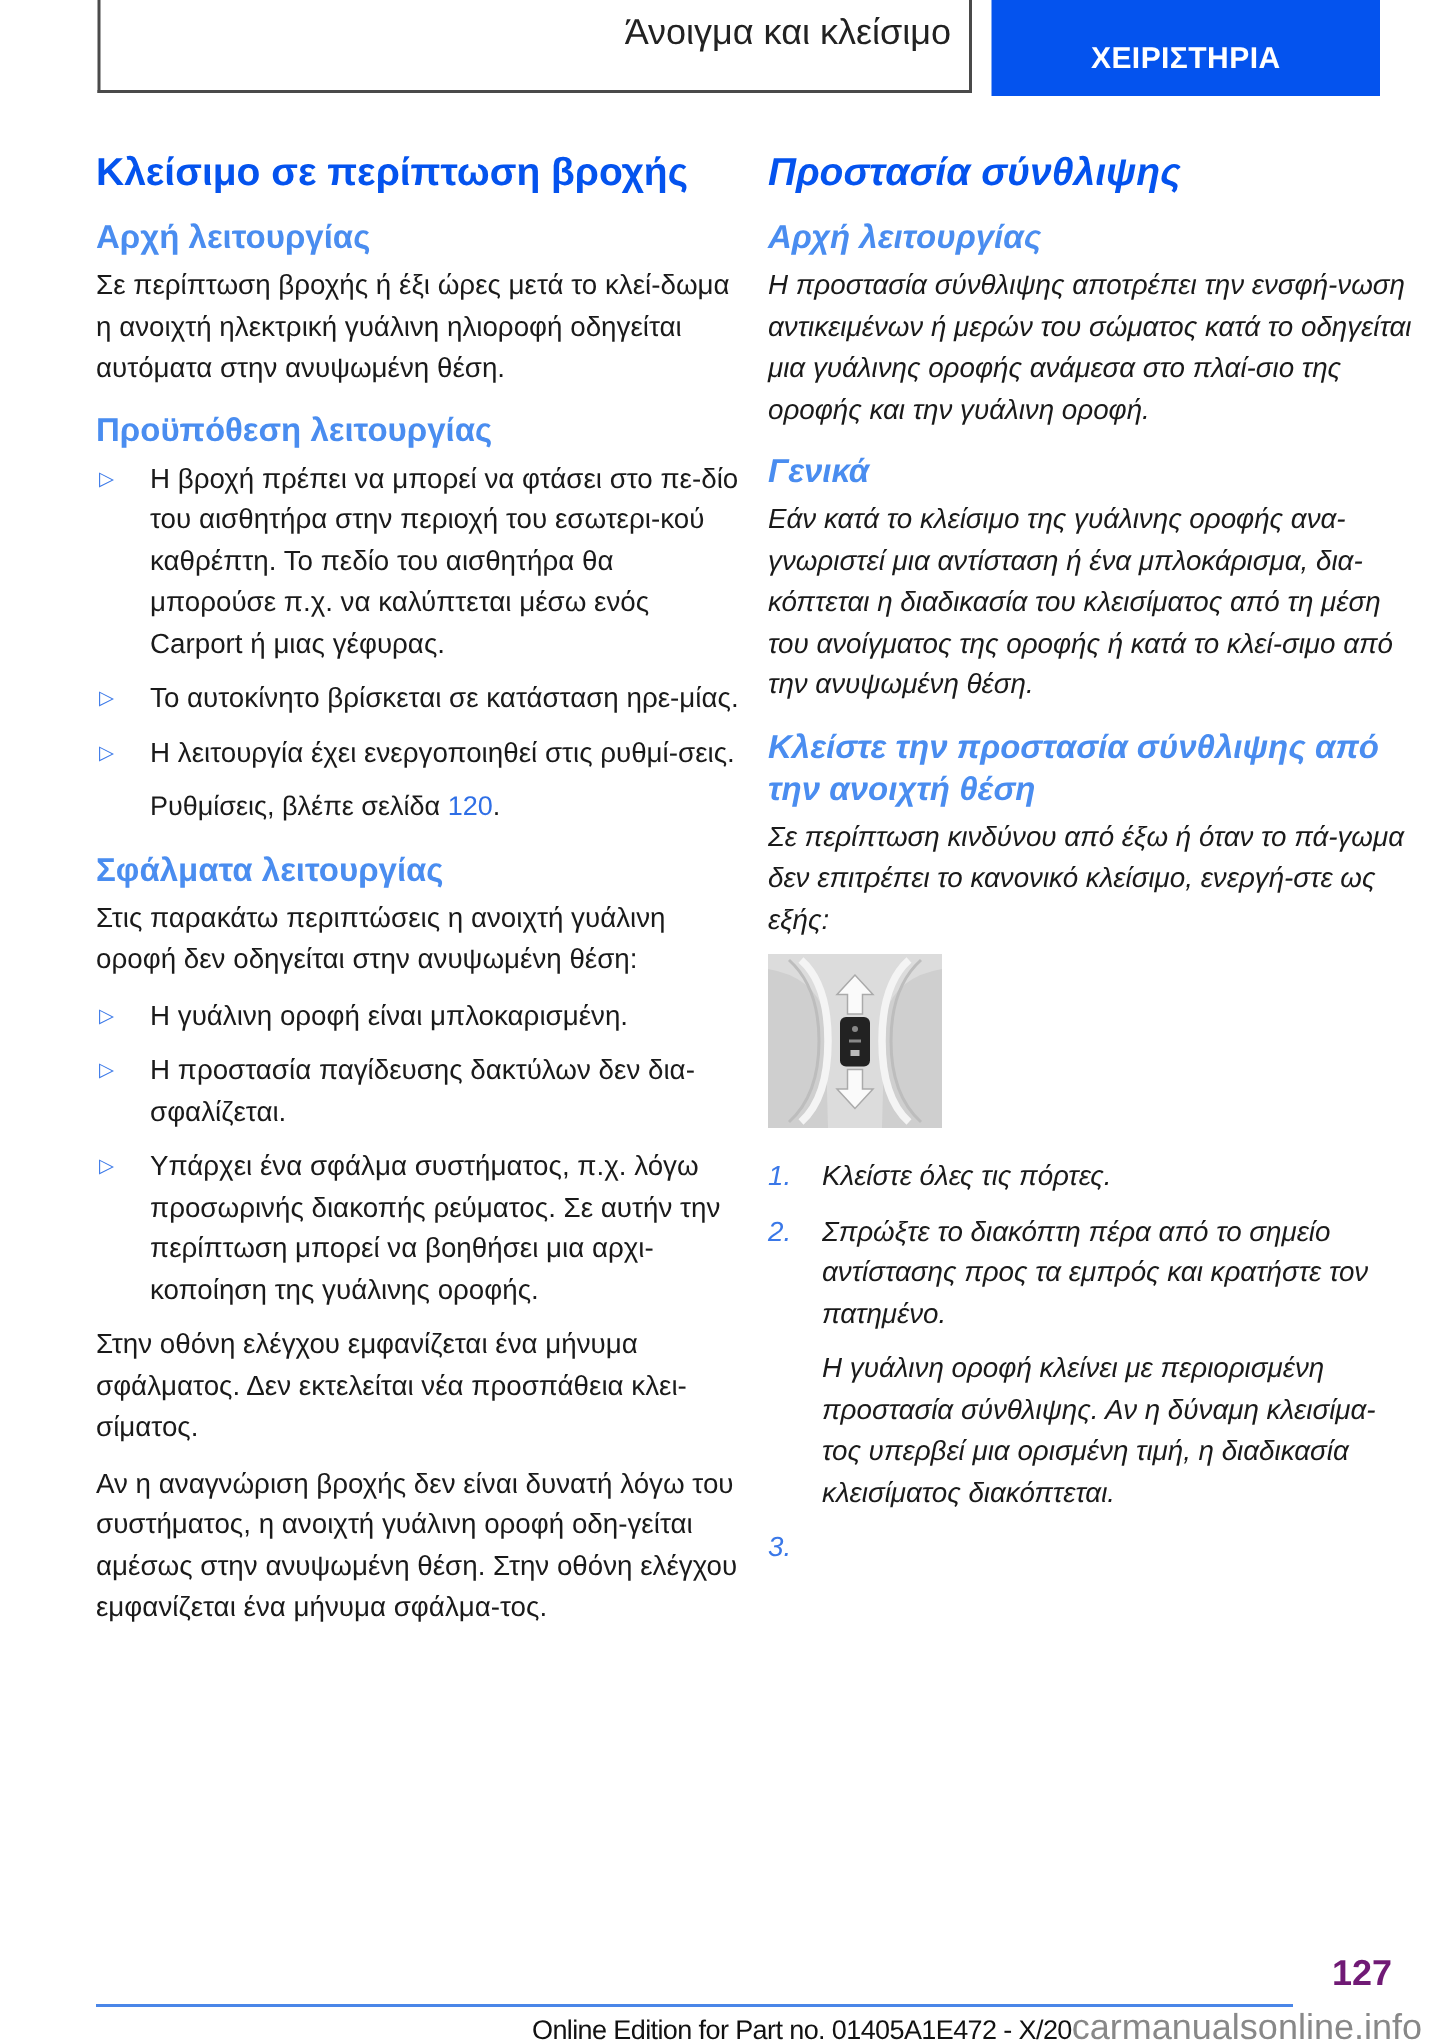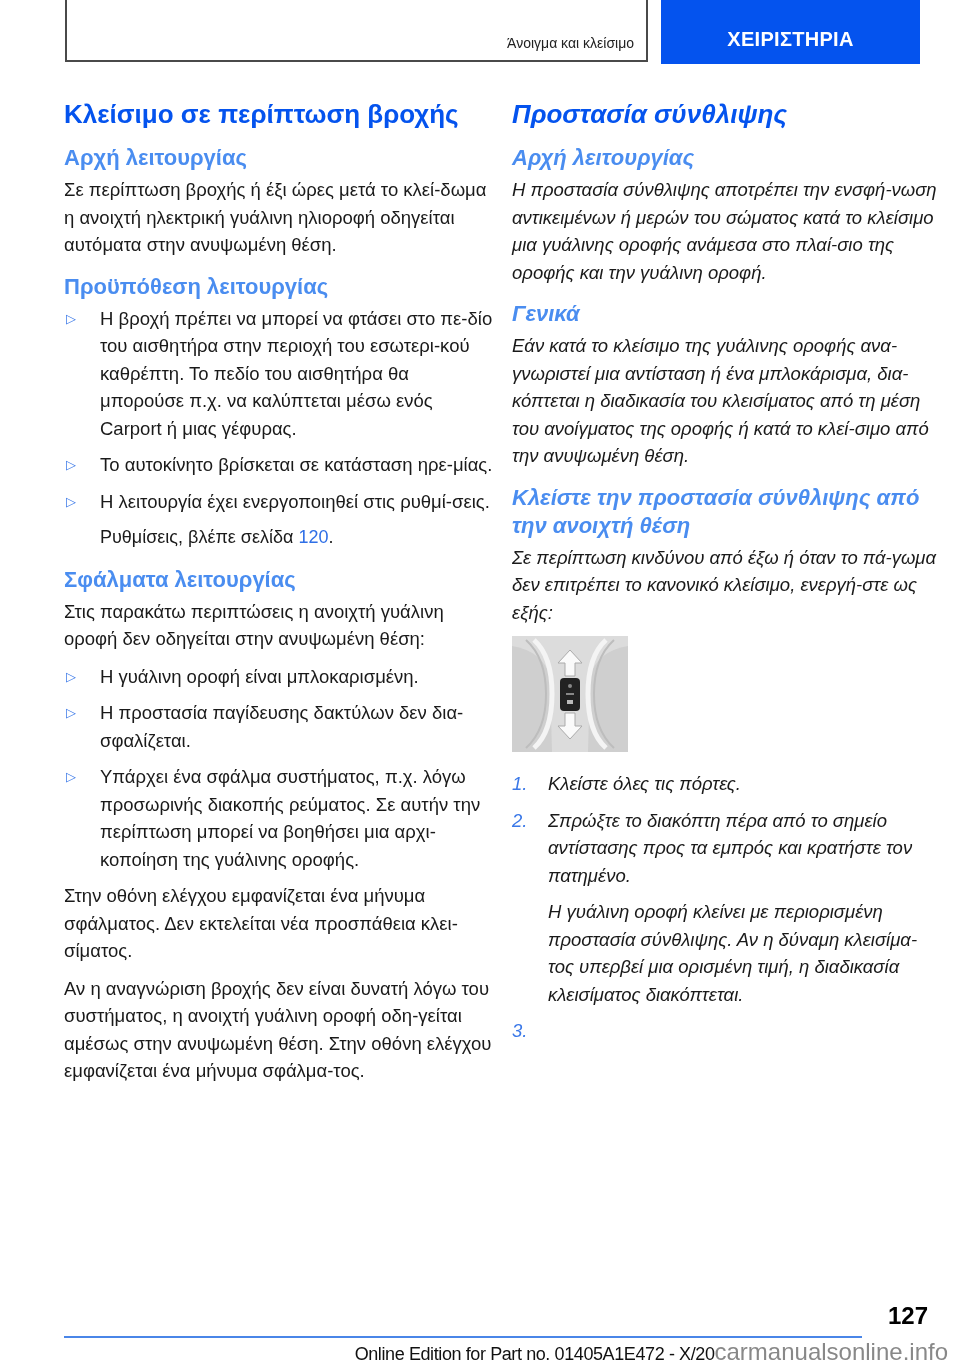--- a/index.html
+++ b/index.html
@@ -1,41 +1,41 @@
 <!DOCTYPE html>
 <html><head>
 <meta charset="utf-8">
 <style>
   html, body { margin:0; padding:0; }
   body { width:960px; height:1362px; background:#ffffff; position:relative; overflow:hidden;
          font-family:"Liberation Sans", sans-serif; color:#1a1a1a; }
   .hdr-box { position:absolute; left:65px; top:-2px; width:583px; height:64px;
              border:2px solid #4a4a4a; border-top:none; box-sizing:border-box; }
-  .hdr-section { position:absolute; right:12px; bottom:9px; font-size:14px; color:#222; }
+  .hdr-section { position:absolute; right:12px; bottom:24px; font-size:24px; color:#222; }
   .hdr-tab { position:absolute; left:661px; top:0; width:259px; height:64px; background:#0453ee;
              color:#fff; font-weight:bold; font-size:20px; box-sizing:border-box; padding-top:28px;
              text-align:center; letter-spacing:0.3px; }
   .col { position:absolute; top:98px; width:430px; }
   .col.left { left:64px; }
   .col.right { left:512px;font-style:italic; }
   h1 { font-size:26px; color:#0453ee; margin:0 0 14px 0; font-weight:bold; line-height:32px; }
   h2 { font-size:22px; color:#4a8df0; margin:0 0 4px 0; font-weight:bold; line-height:28px; }
   p { margin:0 0 10px 0; font-size:18.5px; line-height:27.5px; }
   .sec { margin-bottom:14px; }
   ul.tri { list-style:none; margin:0 0 6px 0; padding:0; }
   ul.tri li { position:relative; padding-left:36px; font-size:18.5px; line-height:27.5px; margin-bottom:9px; }
   .tri-icon { position:absolute; left:2px; top:0; color:#3a78e8; font-size:13px; }
   .sub { padding-left:36px; font-size:18px; line-height:27.5px; margin:0 0 12px 0; }
   .link { color:#2f6fe6; }
   ol.steps { list-style:none; margin:0; padding:0; }
   ol.steps li { position:relative; padding-left:36px; font-size:18.5px; line-height:27.5px; margin-bottom:9px; }
   .num { position:absolute; left:0; top:0; color:#3a78e8; }
   .figure { width:116px; height:116px; margin:6px 0 18px 0; background:#e4e4e4; position:relative; overflow:hidden; }
   .footer-line { position:absolute; left:64px; top:1336px; width:798px; height:2px; background:#4a86e8; }
-  .page-num { position:absolute; right:32px; top:1302px; font-size:24px; font-weight:bold; color:#000000; }
+  .page-num { position:absolute; right:32px; top:1302px; font-size:24px; font-weight:bold; color:#701a75; }
   .footer-text { position:absolute; left:0; right:0; top:1338px; text-align:right; padding-right:12px; white-space:nowrap; }
   .edition { font-size:18px; color:#111; letter-spacing:-0.4px; }
   .watermark { font-size:24px; color:#888; }
 </style>
 </head>
 <body>
 
 <div class="hdr-box">
   <span class="hdr-section">Άνοιγμα και κλείσιμο</span>
 </div>
@@ -70,21 +70,21 @@
     <p>Στην οθόνη ελέγχου εμφανίζεται ένα μήνυμα σφάλματος. Δεν εκτελείται νέα προσπάθεια κλει-σίματος.</p>
     <p>Αν η αναγνώριση βροχής δεν είναι δυνατή λόγω του συστήματος, η ανοιχτή γυάλινη οροφή οδη-γείται αμέσως στην ανυψωμένη θέση. Στην οθόνη ελέγχου εμφανίζεται ένα μήνυμα σφάλμα-τος.</p>
   </div>
 </div>
 
 <div class="col right">
   <h1>Προστασία σύνθλιψης</h1>
 
   <div class="sec">
     <h2>Αρχή λειτουργίας</h2>
-    <p>Η προστασία σύνθλιψης αποτρέπει την ενσφή-νωση αντικειμένων ή μερών του σώματος κατά το κλείσιμο μια γυάλινης οροφής ανάμεσα στο πλαί-σιο της οροφής και την γυάλινη οροφή.</p>
+    <p>Η προστασία σύνθλιψης αποτρέπει την ενσφή-νωση αντικειμένων ή μερών του σώματος κατά το οδηγείται μια γυάλινης οροφής ανάμεσα στο πλαί-σιο της οροφής και την γυάλινη οροφή.</p>
   </div>
 
   <div class="sec">
     <h2>Γενικά</h2>
     <p>Εάν κατά το κλείσιμο της γυάλινης οροφής ανα-γνωριστεί μια αντίσταση ή ένα μπλοκάρισμα, δια-κόπτεται η διαδικασία του κλεισίματος από τη μέση του ανοίγματος της οροφής ή κατά το κλεί-σιμο από την ανυψωμένη θέση.</p>
   </div>
 
   <div class="sec">
     <h2>Κλείστε την προστασία σύνθλιψης από την ανοιχτή θέση</h2>
     <p>Σε περίπτωση κινδύνου από έξω ή όταν το πά-γωμα δεν επιτρέπει το κανονικό κλείσιμο, ενεργή-στε ως εξής:</p>

